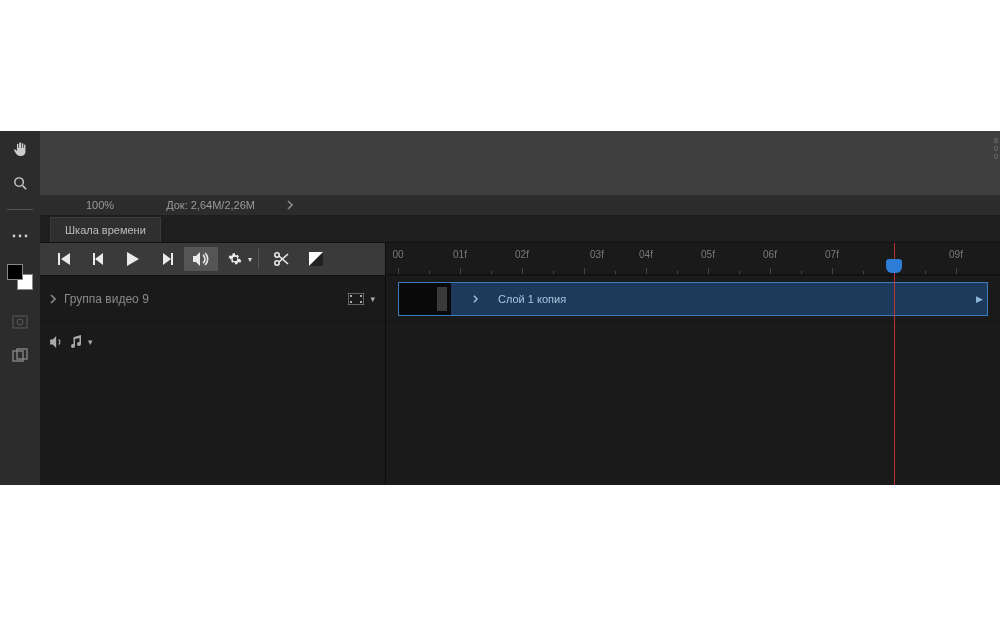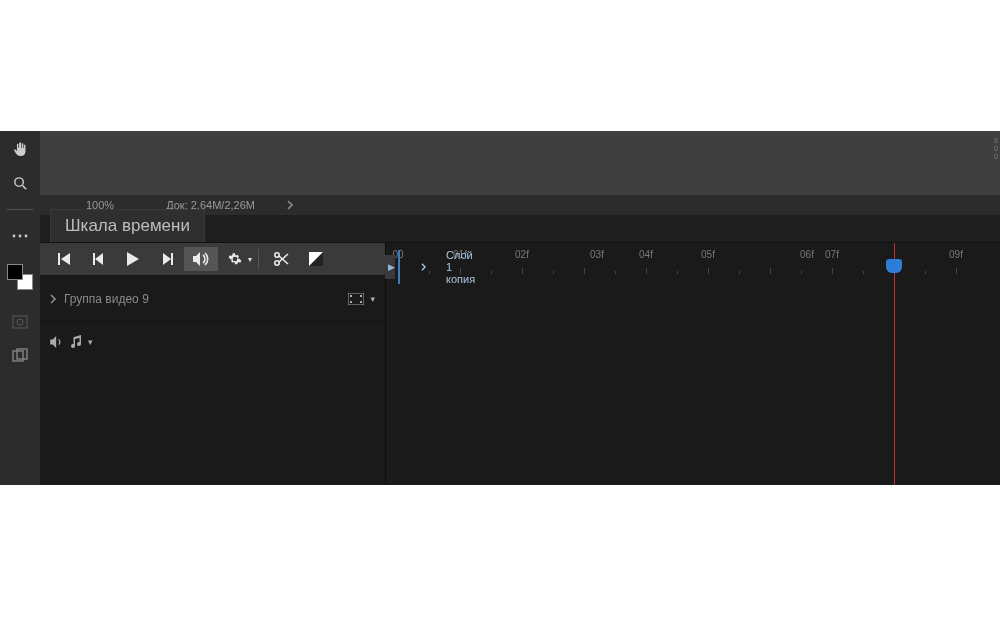--- a/index.html
+++ b/index.html
@@ -15,25 +15,25 @@
 
     .canvas { position:absolute; left:40px; top:0; right:0; height:64px; background:#3f3f3f; }
     .canvas-ruler { position:absolute; right:0; top:6px; color:#7a7a7a; font-size:7px; line-height:8px; text-align:center; width:8px; }
 
     .infobar { position:absolute; left:40px; top:64px; right:0; height:20px; background:#2c2c2c; display:flex; align-items:center; color:#9a9a9a; font-size:11px; }
     .infobar .zoom { margin-left:46px; }
     .infobar .doc { margin-left:52px; }
     .infobar .chev { margin-left:32px; }
 
     .tabbar { position:absolute; left:40px; top:84px; right:0; height:28px; background:#1e1e1e; border-bottom:1px solid #111; display:flex; align-items:flex-end; padding-left:10px; }
-    .tab { background:#2f2f2f; color:#bdbdbd; font-size:17px; padding:6px 14px; border-top:1px solid #3a3a3a; border-left:1px solid #3a3a3a; border-right:1px solid #3a3a3a; }
+    .tab { background:#2f2f2f; color:#bdbdbd; font-size:11px; padding:6px 14px; border-top:1px solid #3a3a3a; border-left:1px solid #3a3a3a; border-right:1px solid #3a3a3a; }
 
     .panel { position:absolute; left:40px; top:112px; right:0; bottom:0; background:#1a1a1a; display:flex; }
     .layers { width:346px; flex:none; border-right:1px solid #0d0d0d; display:flex; flex-direction:column; }
-    .timeline { flex:1; display:flex; flex-direction:row; position:relative; }
+    .timeline { flex:1; display:flex; flex-direction:column; position:relative; }
 
     .controls { height:32px; background:#3a3a3a; display:flex; align-items:center; padding:0 8px; gap:0; }
     .ctrl { width:34px; height:24px; display:flex; align-items:center; justify-content:center; color:#eaeaea; cursor:pointer; }
     .ctrl.active { background:#555; }
     .vbar { width:1px; height:20px; background:#555; margin:0 6px; }
 
     .row { height:40px; display:flex; align-items:center; color:#8a8a8a; font-size:12px; padding:0 10px; border-top:1px solid #141414; }
     .row.group { height:46px; }
     .row .disclose { margin-right:8px; }
     .row .name { flex:1; }
@@ -221,21 +221,21 @@
 
     <div class="timeline">
 
       <div class="ruler" id="ruler">
           <div class="tick" style="left: 12px;">00</div>
           <div class="tick" style="left: 74px;">01f</div>
           <div class="tick" style="left: 136px;">02f</div>
           <div class="tick" style="left: 211px;">03f</div>
           <div class="tick" style="left: 260px;">04f</div>
           <div class="tick" style="left: 322px;">05f</div>
-          <div class="tick" style="left: 384px; margin-left: 37px;">06f</div>
+          <div class="tick" style="left: 384px;">06f</div>
           <div class="tick" style="left: 446px;">07f</div>
           <div class="tick" style="left: 570px;">09f</div>
           <div class="tickmark" style="left: 12px;"></div>
           <div class="tickmark minor" style="left: 43px;"></div>
           <div class="tickmark" style="left: 74px;"></div>
           <div class="tickmark minor" style="left: 105px;"></div>
           <div class="tickmark" style="left: 136px;"></div>
           <div class="tickmark minor" style="left: 167px;"></div>
           <div class="tickmark" style="left: 198px;"></div>
           <div class="tickmark minor" style="left: 229px;"></div>

